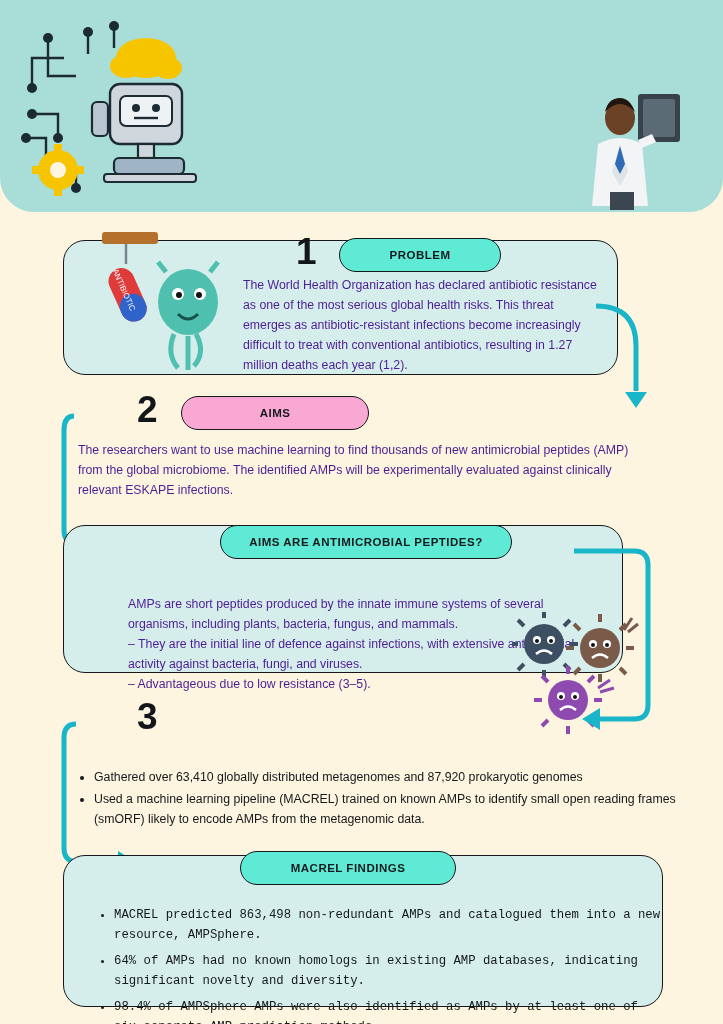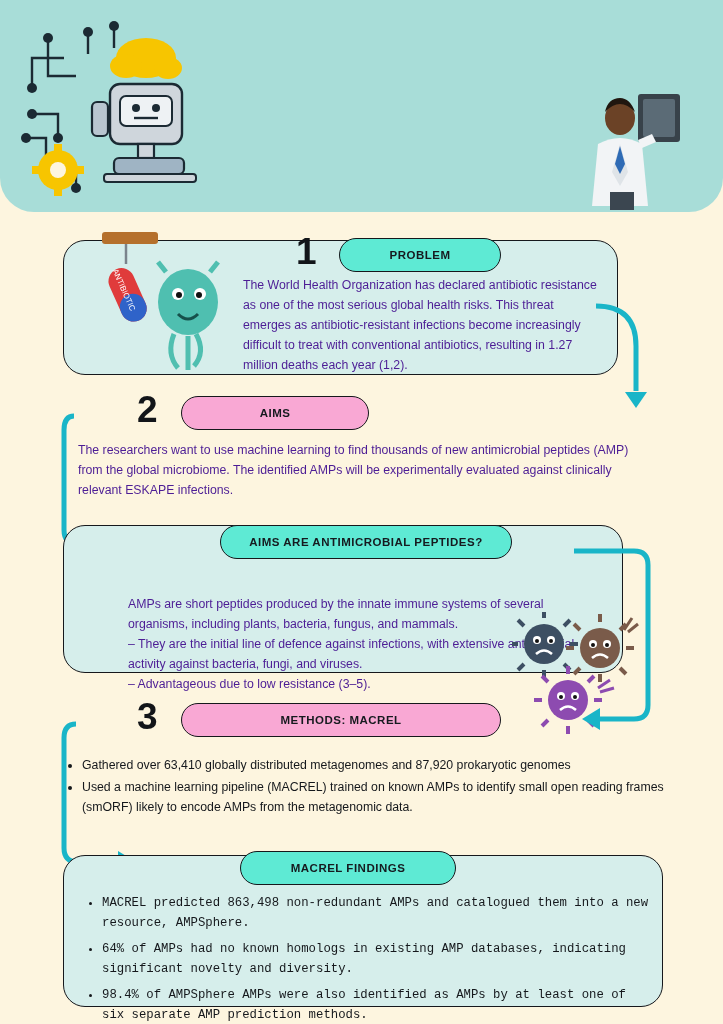--- a/index.html
+++ b/index.html
@@ -75,21 +75,21 @@
 
   .body-text {
     position: absolute;
     font-size: 12.3px;
     line-height: 1.62;
     color: #4c1d95;
   }
 
   ul.bullets {
     position: absolute;
-    margin: 4px;
+    margin: 16px;
     padding-left: 18px;
     font-size: 12.3px;
     line-height: 1.62;
     color: #15181c;
   }
   ul.bullets li { margin-bottom: 2px; }
   ul.bullets.wide li { margin-bottom: 6px; text-align: left; font-family: Liberation Mono, monospace; }
 
   .arrow { position: absolute; }
 
@@ -274,21 +274,20 @@
       <path d="M86,76 l12,-8 M88,80 l14,-4" stroke="#8d4bb0" stroke-width="3"></path>
     </g>
   </svg>
 
   <svg class="arrow" style="left:560px; top:545px; width:95px; height:190px;" viewBox="0 0 95 190">
     <path d="M14,6 h60 q14,0 14,14 v140 q0,14 -14,14 h-34" stroke="#19b5c8" stroke-width="5" fill="none"></path>
     <path d="M22,174 l18,-11 v22z" fill="#19b5c8"></path>
   </svg>
 
   <div class="num" id="methods-num">3</div>
-  <div class="pill teal" id="methods-pill">METHODS: MACREL</div>
   <ul class="bullets" id="methods-list">
     <li>Gathered over 63,410 globally distributed metagenomes and 87,920 prokaryotic genomes</li>
     <li>Used a machine learning pipeline (MACREL) trained on known AMPs to identify small open reading frames (smORF) likely to encode AMPs from the metagenomic data.</li>
   </ul>
 
   <svg class="arrow" style="left:58px; top:720px; width:100px; height:160px;" viewBox="0 0 100 160">
     <path d="M18,4 q-12,0 -12,14 v110 q0,14 14,14 h44" stroke="#19b5c8" stroke-width="5" fill="none"></path>
     <path d="M78,142 l-18,-11 v22z" fill="#19b5c8"></path>
   </svg>
 

